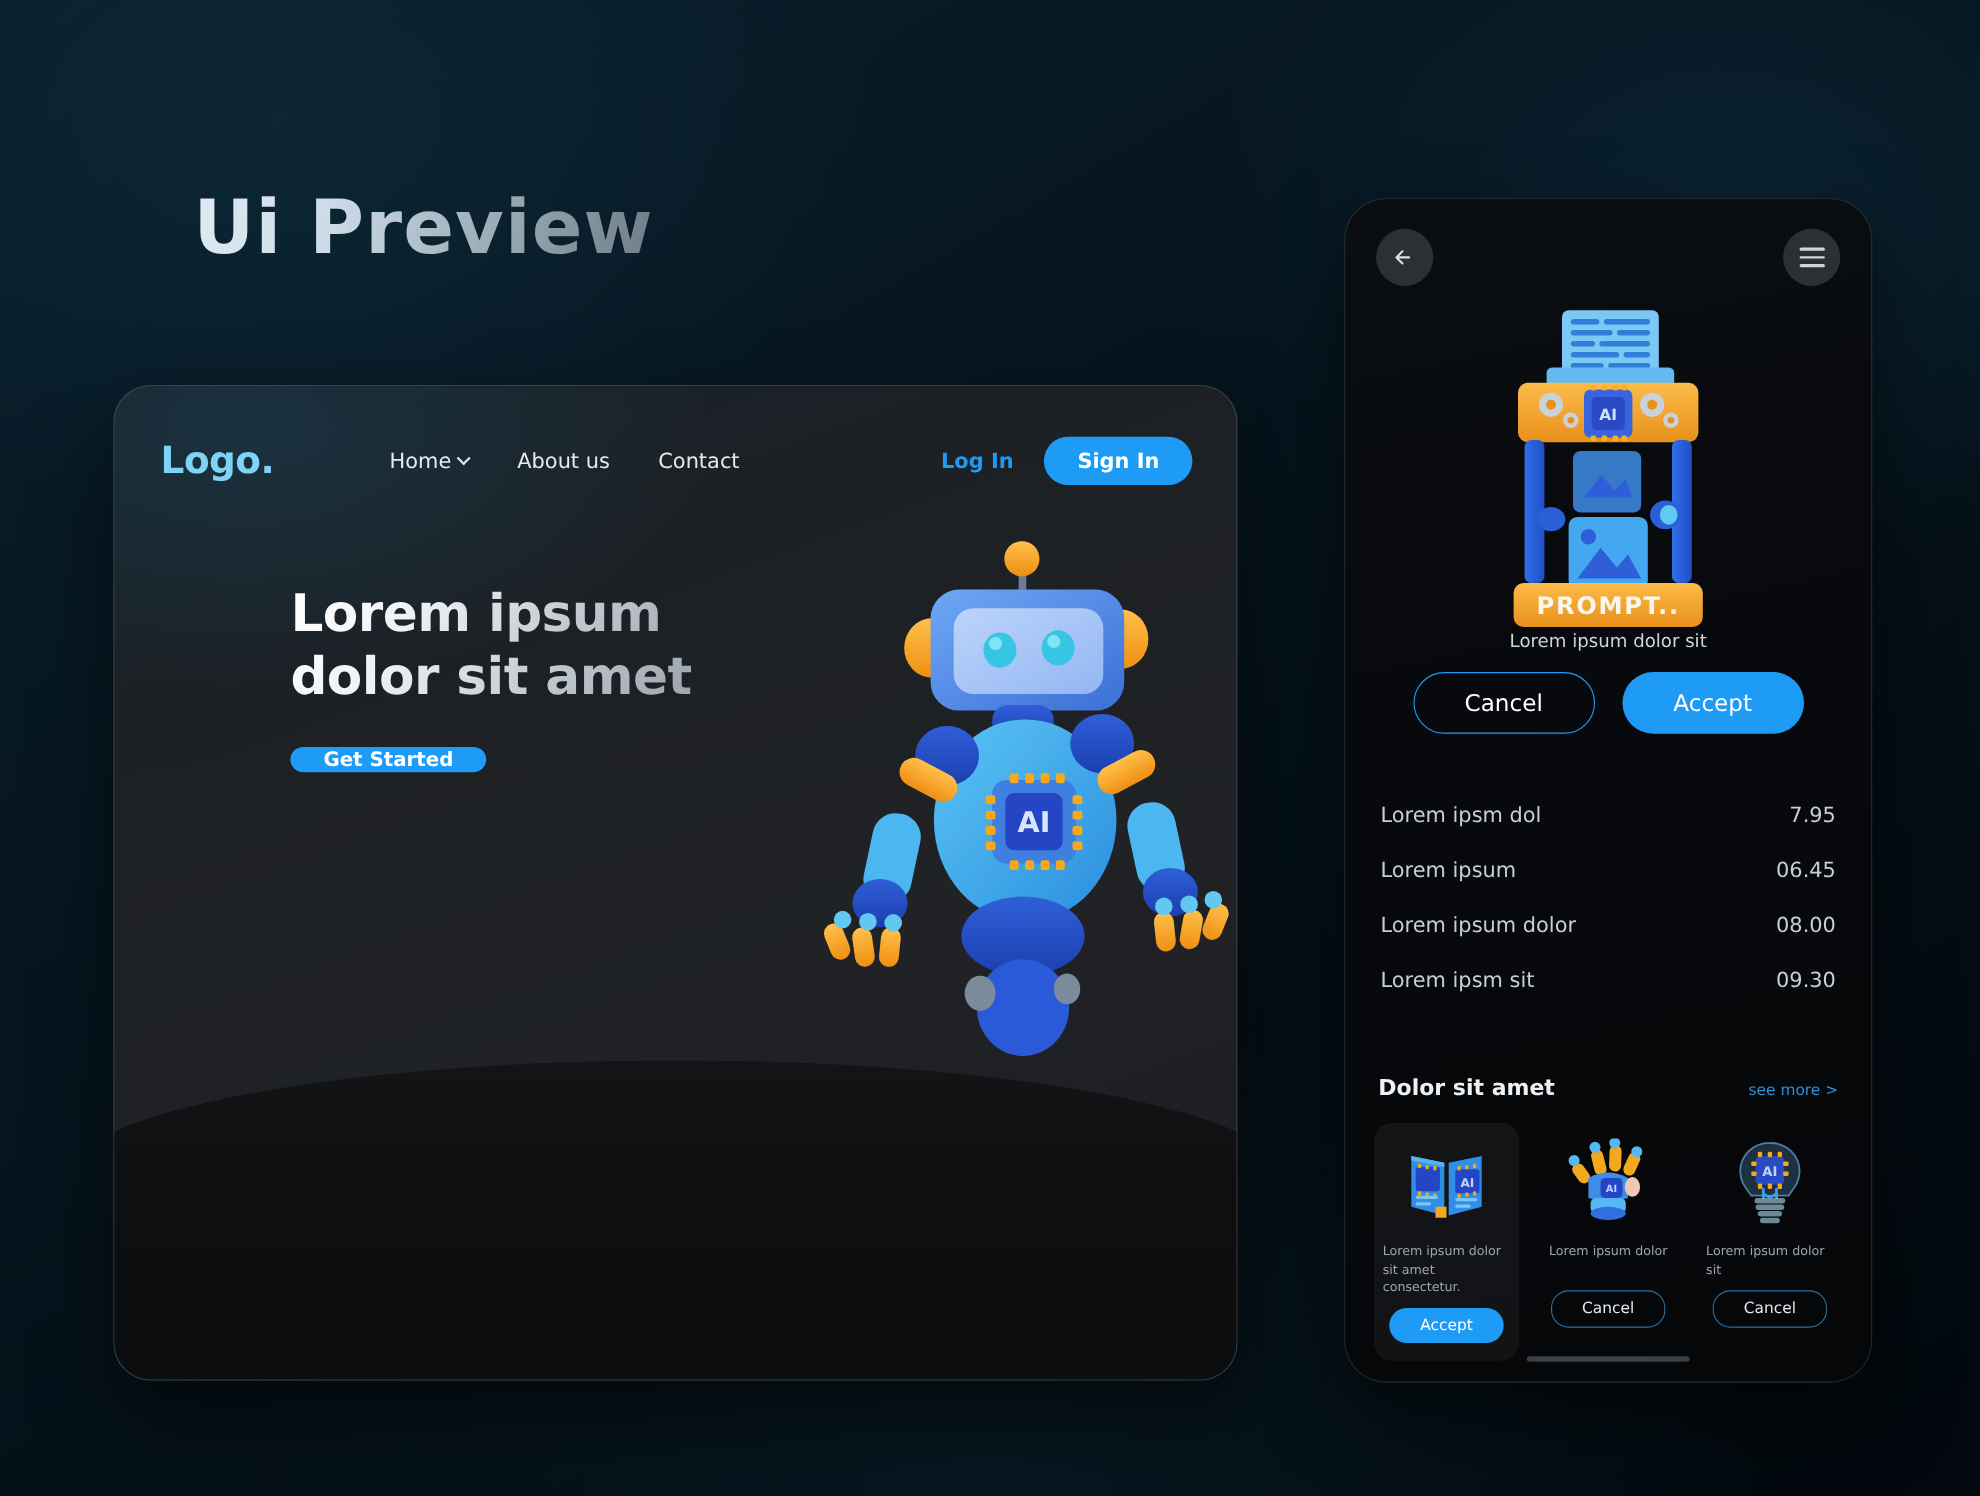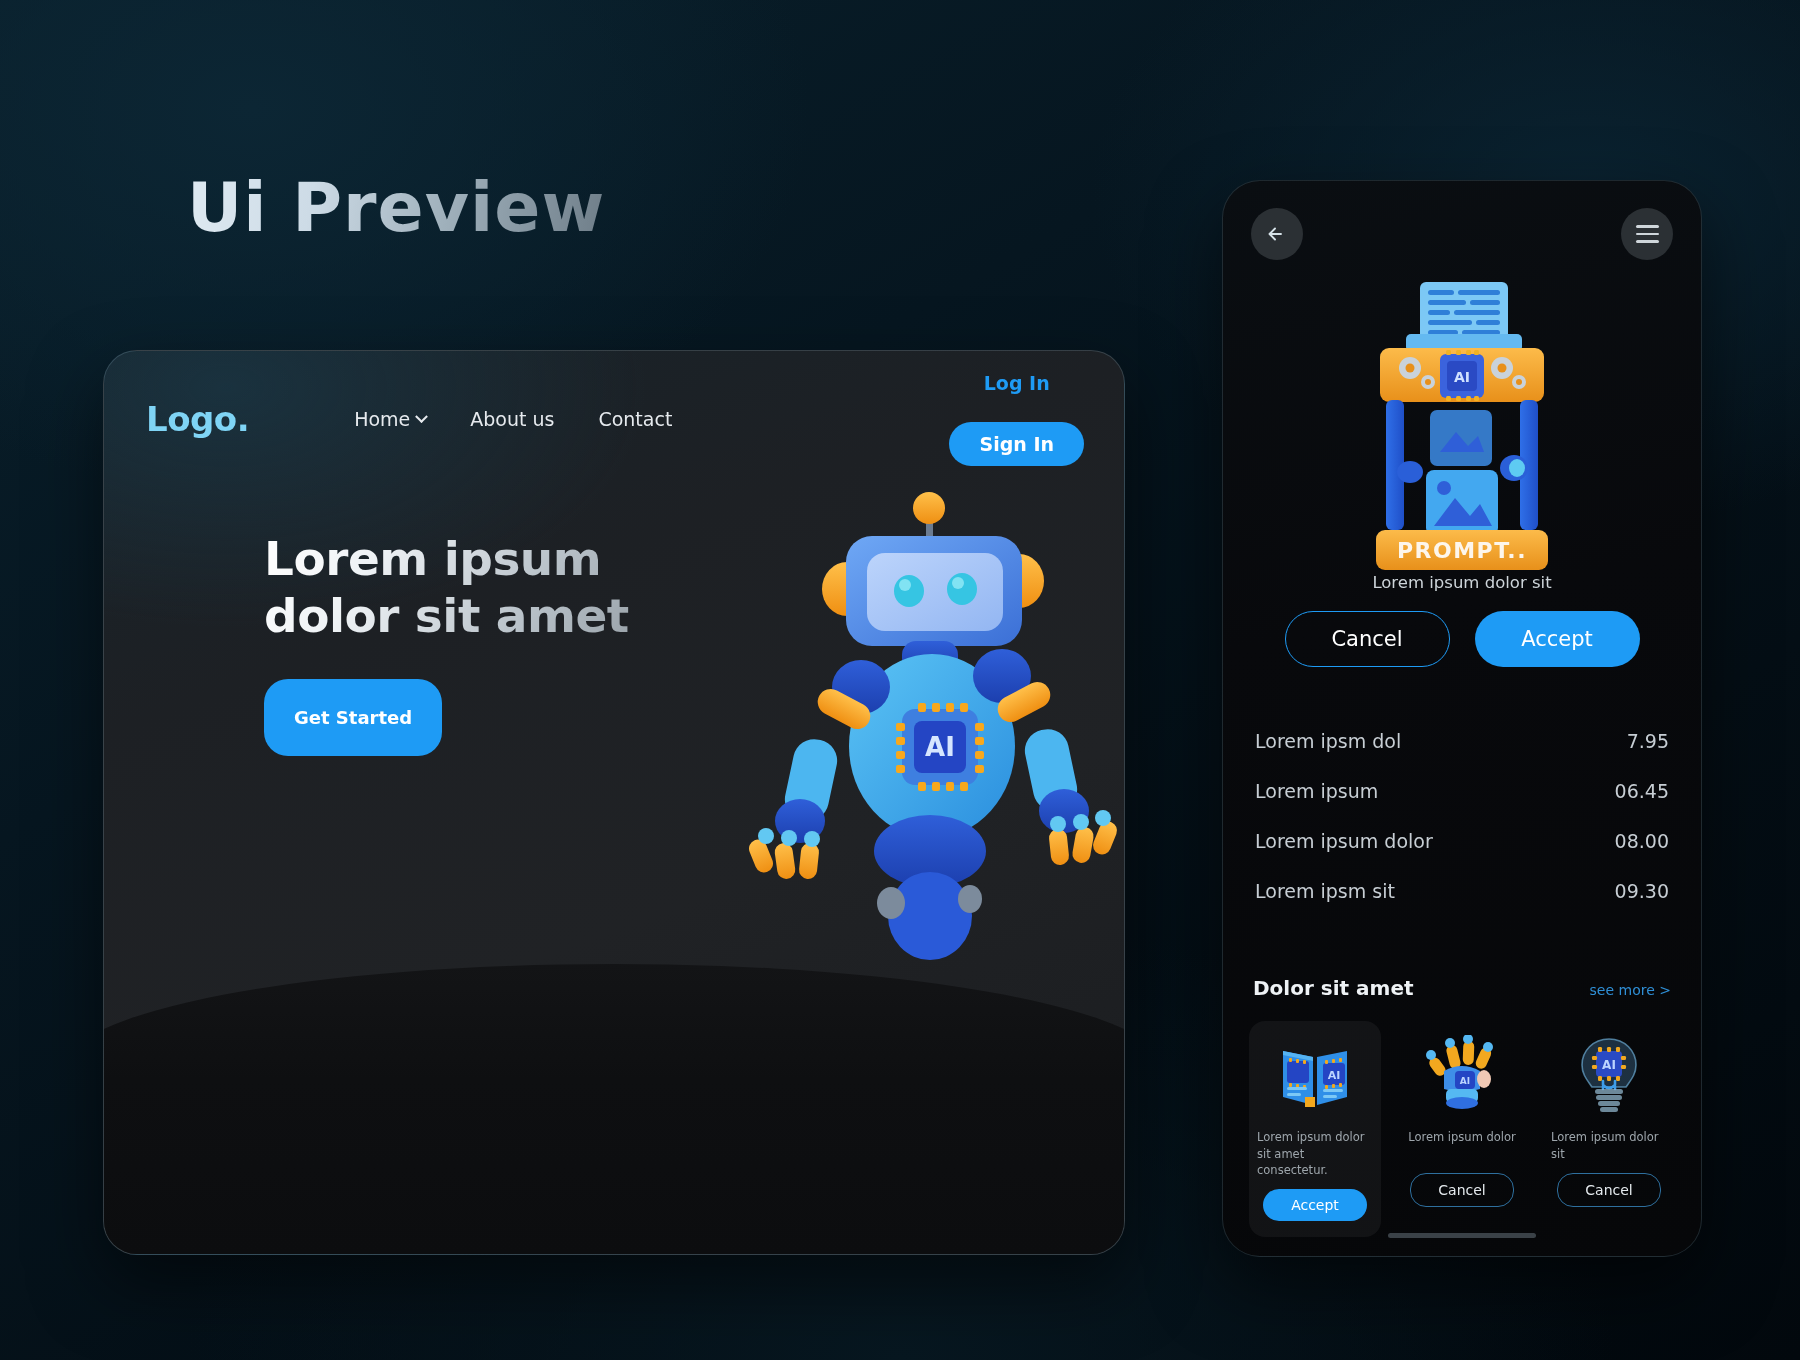--- a/index.html
+++ b/index.html
@@ -16,21 +16,21 @@
       radial-gradient(ellipse 900px 620px at 14% 8%, #0c2634 0%, rgba(12,38,52,0) 62%),
       radial-gradient(ellipse 820px 560px at 88% 14%, #0a2230 0%, rgba(10,34,48,0) 60%),
       radial-gradient(ellipse 1100px 700px at 50% 100%, #071720 0%, rgba(7,23,32,0) 65%),
       linear-gradient(150deg, #09202c 0%, #061620 35%, #040e15 70%, #02080d 100%);
     position: relative;
   }
 
   
   .page-title {
     position: absolute;
-    left: 187px;
+    left: 176px;
     top: 168px;
     font-size: 68px;
     font-weight: 700;
     letter-spacing: 1px;
     background: linear-gradient(100deg, #dfeaf2 0%, #cddbe6 30%, #9fb0bb 62%, #6e7d88 100%);
     -webkit-background-clip: text;
     background-clip: text;
     color: transparent;
     text-decoration: underline;
     -webkit-text-fill-color: transparent;
@@ -93,21 +93,20 @@
     width: 9px; height: 9px;
     border-right: 2px solid #e6eaee;
     border-bottom: 2px solid #e6eaee;
     transform: rotate(45deg) translate(-2px,-2px);
   }
   .nav-right {
     margin-left: auto;
     display: flex;
     align-items: center;
     gap: 28px;
-    flex-direction: column;
   }
   .login-link {
     font-size: 19px;
     font-weight: 700;
     color: #1e9bf5;
   }
   .signin-btn {
     background: #1e9bf5;
     color: #ffffff;
     font-size: 19px;
@@ -139,21 +138,21 @@
     color: #f0f3f5;
     width: 420px;
   }
   .hero-btn {
     margin-top: 34px;
     display: inline-block;
     background: #1e9bf5;
     color: #fff;
     font-size: 18px;
     font-weight: 600;
-    padding: 28px 30px;
+    padding: 1px 30px;
     border-radius: 24px;
     border: none;
     font-family: inherit;
   }
 
   
   .robot-wrap {
     position: absolute;
     left: 630px;
     top: 140px;

